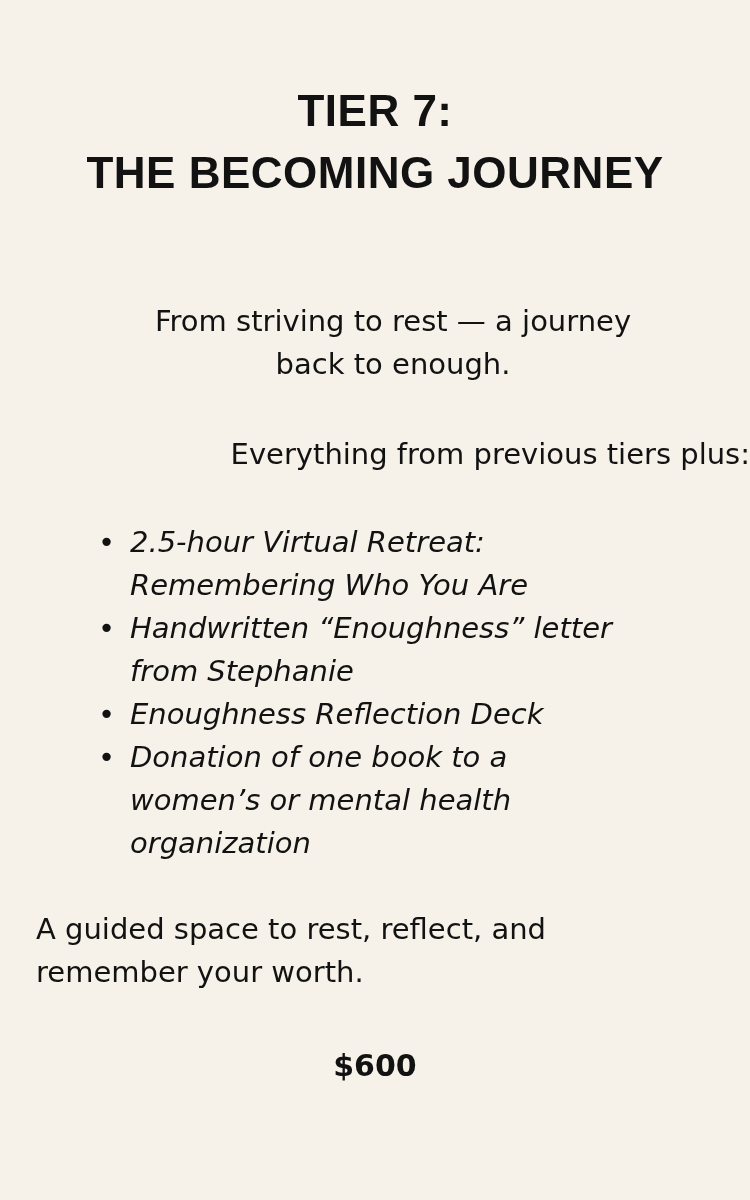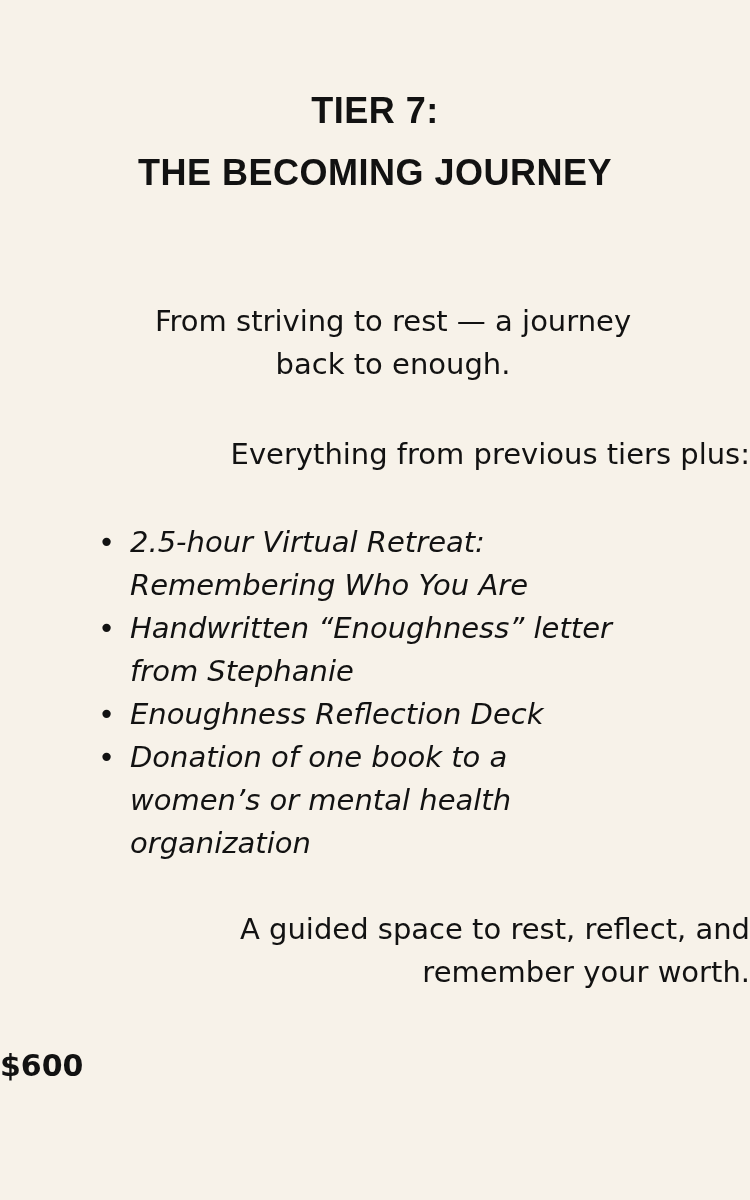--- a/index.html
+++ b/index.html
@@ -15,21 +15,21 @@
     color: #121212;
     font-family: "DejaVu Sans", sans-serif;
     font-size: 29px;
     line-height: 43px;
     overflow: hidden;
   }
   .tier-title {
     margin-top: 80px;
     font-family: "Liberation Sans", sans-serif;
     font-weight: bold;
-    font-size: 36px;
+    font-size: 44px;
     line-height: 62px;
     text-align: center;
     letter-spacing: 0.5px;
     white-space: pre-line;
   }
   .tagline {
     margin-top: 96px;
     text-align: center;
     white-space: pre-line;
     padding-left: 36px;
@@ -51,26 +51,27 @@
   ul.tier-items .bullet {
     flex: 0 0 32px;
     text-align: left;
   }
   ul.tier-items .item-text {
     white-space: pre-line;
     font-style: italic;
   }
   .closing {
     margin-top: 43px;
-    text-align: right;
+    text-align: left;
     white-space: pre-line;
+    margin-left: 36px;
   }
   .price {
     margin-top: 50px;
-    text-align: left;
+    text-align: center;
     font-size: 30px;
     font-weight: bold;
     line-height: 44px;
   }
 </style>
 </head>
 <body>
 
 <div class="page">
 

